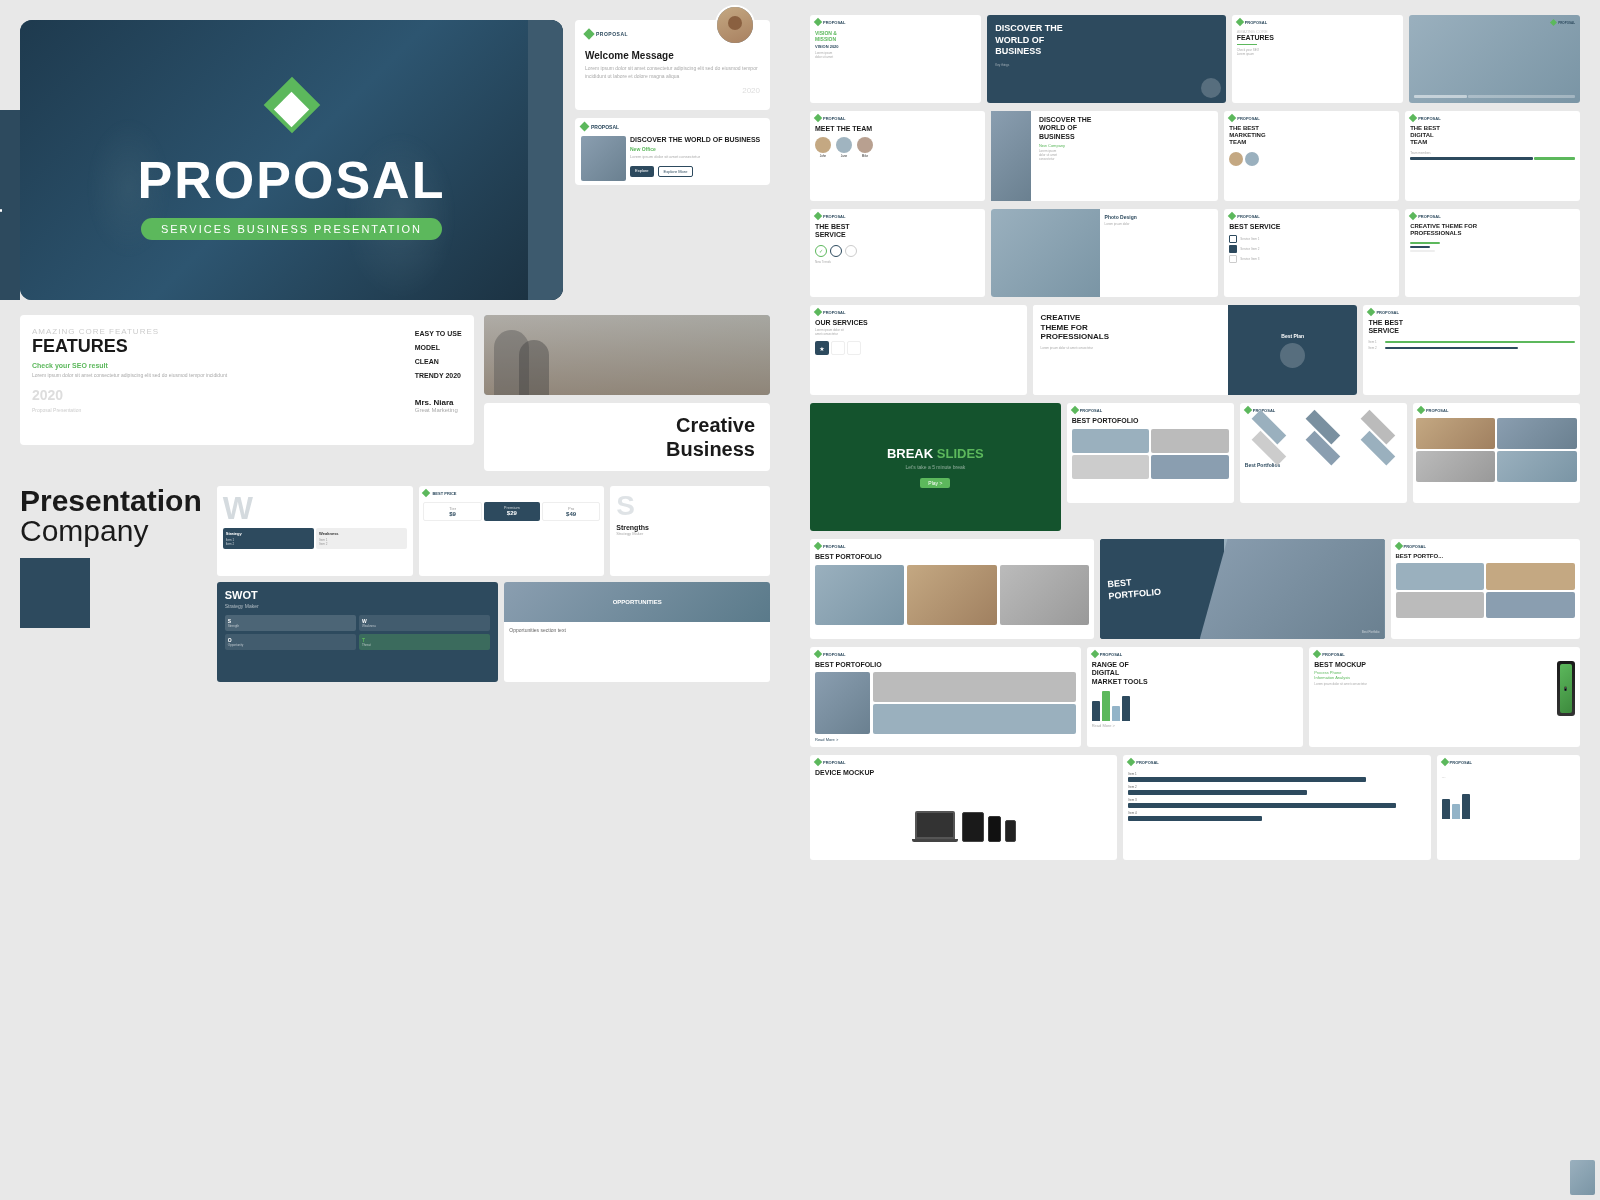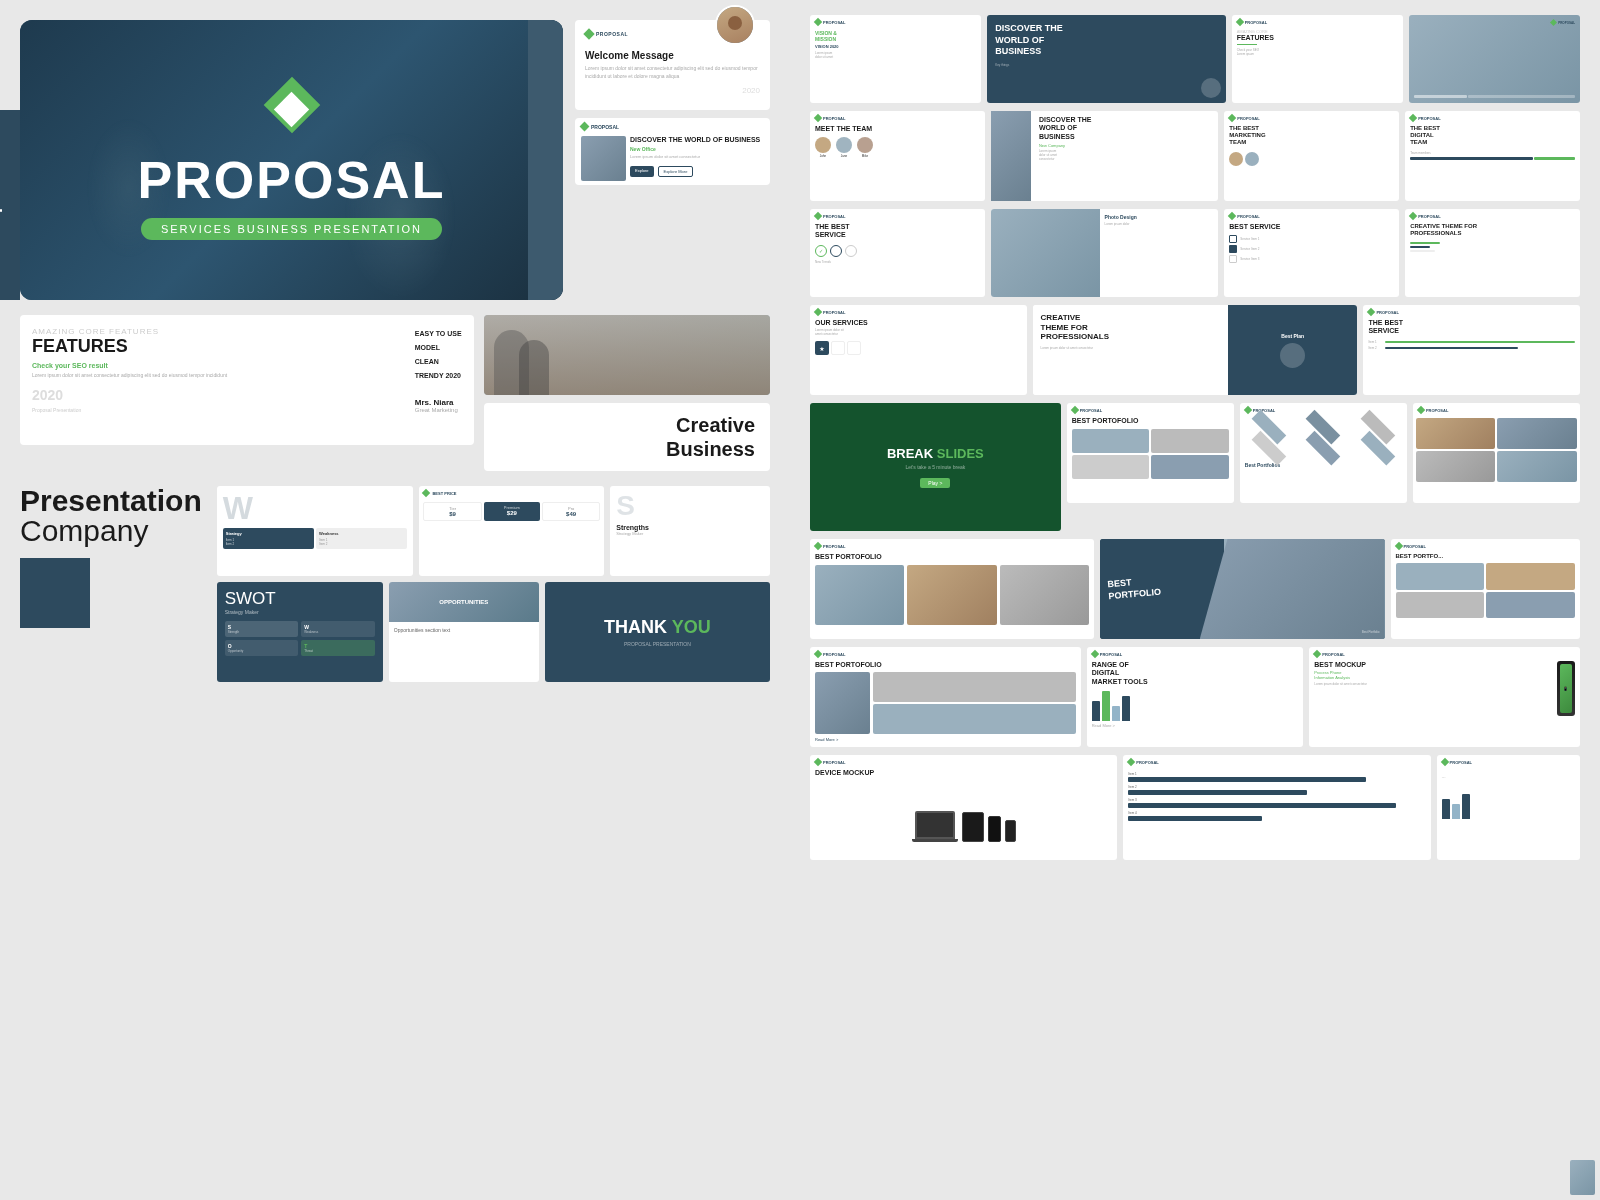--- a/index.html
+++ b/index.html
@@ -264,21 +264,21 @@
           <div style="background:white;border-radius:3px;flex:0.8;padding:6px;">
             <div style="font-size:28px;font-weight:900;color:#2d4a5e;opacity:0.15;line-height:1;">S</div>
             <div style="font-size:7px;font-weight:bold;color:#1a1a1a;margin-top:4px;">Strengths</div>
             <div style="font-size:4px;color:#aaa;">Strategy Maker</div>
           </div>
         </div>
 
         <div style="display:flex;gap:6px;height:100px;">
 
           <div style="background:#2d4a5e;border-radius:3px;flex:1;overflow:hidden;position:relative;padding:8px;">
-            <div style="font-size:17px;font-weight:normal;color:white;line-height:1;">SWOT</div>
+            <div style="font-size:11px;font-weight:bold;color:white;line-height:1;">SWOT</div>
             <div style="font-size:5px;color:rgba(255,255,255,0.6);margin-top:2px;">Strategy Maker</div>
 
             <div style="display:grid;grid-template-columns:1fr 1fr;gap:3px;margin-top:6px;">
               <div style="background:rgba(255,255,255,0.15);border-radius:2px;padding:3px;">
                 <div style="font-size:5px;font-weight:bold;color:white;">S</div>
                 <div style="font-size:3px;color:rgba(255,255,255,0.6);">Strength</div>
               </div>
               <div style="background:rgba(255,255,255,0.1);border-radius:2px;padding:3px;">
                 <div style="font-size:5px;font-weight:bold;color:white;">W</div>
                 <div style="font-size:3px;color:rgba(255,255,255,0.6);">Weakness</div>
@@ -298,28 +298,20 @@
             <div style="height:40px;background:linear-gradient(135deg,#8a9eb0,#5a7a8a);position:relative;">
               <div style="position:absolute;inset:0;display:flex;align-items:center;justify-content:center;">
                 <div style="font-size:6px;color:white;font-weight:bold;">OPPORTUNITIES</div>
               </div>
             </div>
             <div style="padding:5px;">
               <div style="font-size:5px;color:#666;line-height:1.4;">Opportunities section text</div>
             </div>
           </div>
 
-          <div style="background:#2d4a5e;border-radius:3px;flex:1.5;display:flex;align-items:center;justify-content:center;">
-            <div style="text-align:center;">
-              <div style="font-size:18px;font-weight:bold;">
-                <span style="color:white;">THANK </span><span style="color:#5cb85c;">YOU</span>
-              </div>
-              <div style="font-size:5px;color:rgba(255,255,255,0.5);margin-top:3px;">PROPOSAL PRESENTATION</div>
-            </div>
-          </div>
         </div>
       </div>
     </div>
   </div>
 
   <div class="right-panel right-panel-scroll">
 
     <div style="display:flex;gap:6px;">
 
       <div style="background:white;border-radius:3px;overflow:hidden;flex:1;height:88px;">

